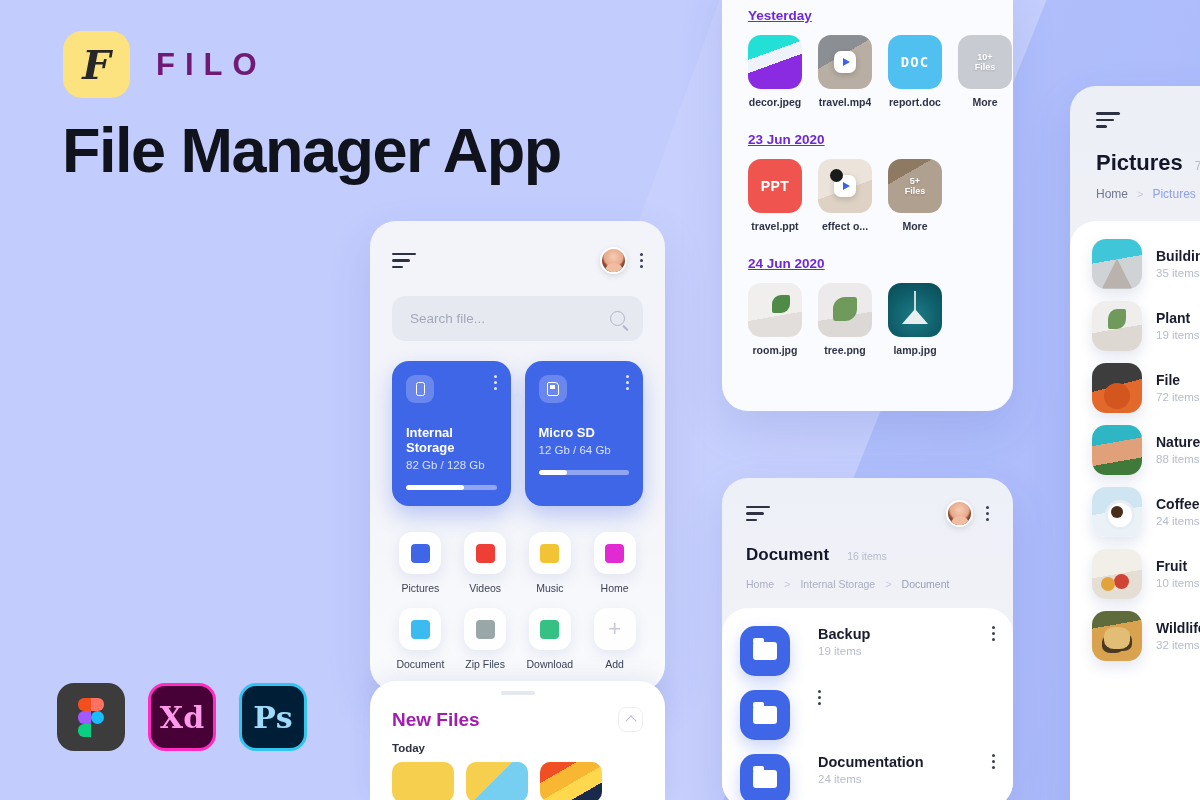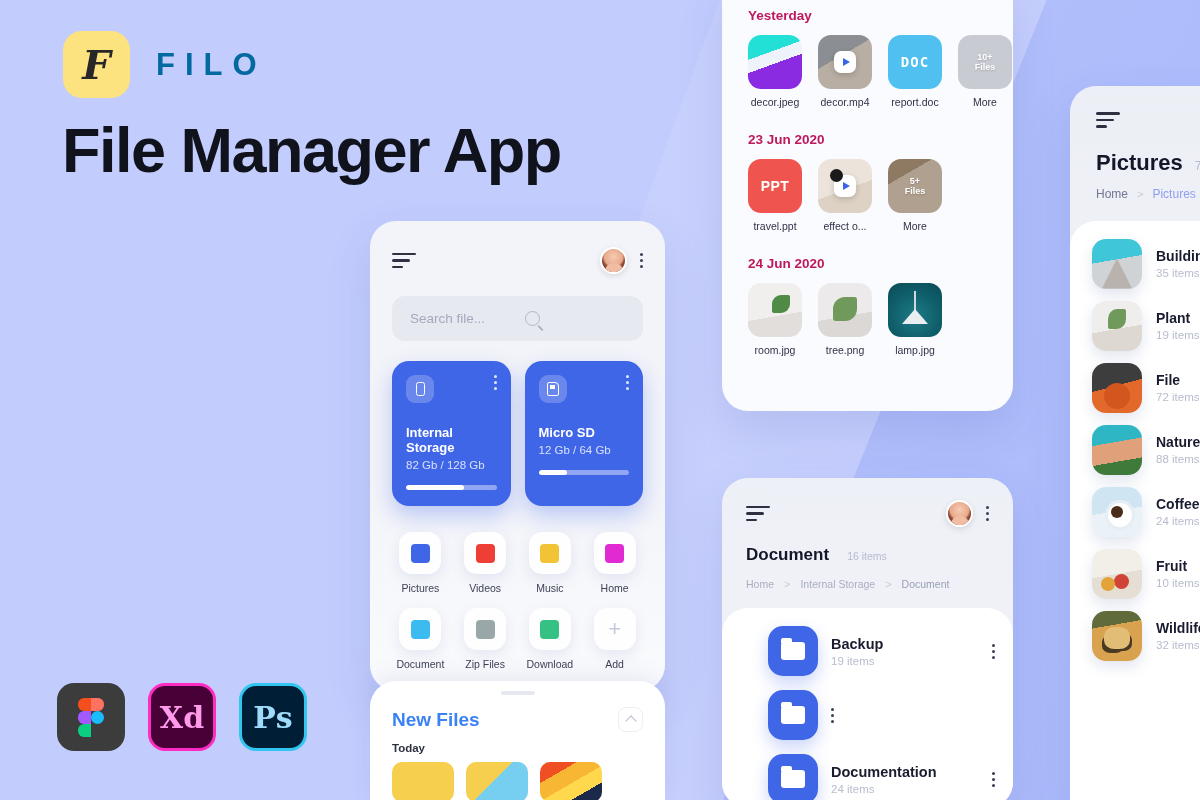--- a/index.html
+++ b/index.html
@@ -22,21 +22,21 @@
 
   
   .brand { position:absolute; left:63px; top:31px; display:flex; align-items:center; gap:26px; }
   .logo-sq {
     width:67px; height:67px; border-radius:19px; background:#fce37f;
     display:flex; align-items:center; justify-content:center;
     font-family:"DejaVu Serif", serif; font-style:italic; font-weight:700;
     font-size:40px; color:#272727; letter-spacing:0;
   }
   .brand-word {
-    font-size:31px; font-weight:700; letter-spacing:10px; color:#0369a1;
+    font-size:31px; font-weight:700; letter-spacing:10px; color:#701a75;
   }
   .headline {
     position:absolute; left:62px; top:115px; width:520px;
     font-size:63px; line-height:1.12; font-weight:700; color:#10131c;
     letter-spacing:-1.5px;
   }
 
   
   .tools { position:absolute; left:57px; top:683px; display:flex; gap:23px; }
   .tool { width:68px; height:68px; border-radius:17px; display:flex; align-items:center;
@@ -71,21 +71,21 @@
   .head-right { display:flex; align-items:center; gap:13px; }
   .avatar { width:27px; height:27px; border-radius:50%; overflow:hidden;
             background:radial-gradient(circle at 50% 34%, #f6ccb4 0%, #e8a98a 48%, #8c4a36 60%, #6b3426 100%);
             border:2px solid #fff; box-shadow:0 2px 6px rgba(0,0,0,.12); position:relative;}
   .avatar:after{ content:""; position:absolute; left:50%; top:62%; width:18px; height:16px;
             transform:translateX(-50%); border-radius:50% 50% 0 0; background:#f0bda2;}
   .kebab { display:flex; flex-direction:column; gap:3px; }
   .kebab i { width:3px; height:3px; border-radius:50%; background:#3a3f55; display:block; }
 
   .search { margin:22px 22px 0 22px; height:45px; border-radius:13px; background:#e7e9f1;
-            display:flex; align-items:center; padding:0 18px;gap:40px; }
+            display:flex; align-items:center; justify-content:space-between; padding:0 18px;gap:40px; }
   .search .ph { font-size:13.5px; color:#a4a8bb; }
   .mag { width:15px; height:15px; border:1.8px solid #b1b5c8; border-radius:50%; position:relative; }
   .mag:after { content:""; position:absolute; right:-5px; bottom:-4px; width:7px; height:1.8px;
                background:#b1b5c8; transform:rotate(45deg); border-radius:2px; }
 
   .stor-row { display:flex; gap:14px; margin:20px 22px 0 22px; }
   .stor { flex:1; background:#4066e8; border-radius:17px; padding:14px 14px 16px 14px;
           box-shadow:0 10px 22px rgba(64,102,232,.32); }
   .stor-top { display:flex; justify-content:space-between; align-items:flex-start; }
   .stor-ico { width:28px; height:28px; border-radius:9px; background:rgba(255,255,255,.22);
@@ -105,43 +105,43 @@
            box-shadow:0 5px 14px rgba(80,95,170,.12); display:flex; align-items:center; justify-content:center; }
   .gsq { width:19px; height:19px; border-radius:4px; }
   .glabel { font-size:10.5px; color:#3d4256; }
   .plus { font-size:22px; color:#c7cbd9; line-height:1; font-weight:300; }
 
   
   .sheet { position:absolute; left:370px; top:681px; width:295px; height:119px;
            background:#fff; border-radius:26px 26px 0 0; box-shadow:0 -6px 22px rgba(70,86,170,.10); }
   .grab { width:34px; height:4px; border-radius:3px; background:#e6e8f0; margin:10px auto 0 auto; }
   .sheet-head { display:flex; align-items:center; justify-content:space-between; padding:12px 22px 0 22px; }
-  .sheet-title { font-size:19px; font-weight:700; color:#3b82f6; }
+  .sheet-title { font-size:19px; font-weight:700; color:#a21caf; }
   .chev-btn { width:25px; height:25px; border-radius:8px; border:1px solid #eceef5;
               display:flex; align-items:center; justify-content:center; }
   .chev { width:8px; height:8px; border-left:1.8px solid #b9bdcd; border-top:1.8px solid #b9bdcd;
           transform:rotate(45deg); margin-top:3px; }
   .sheet-sub { padding:10px 22px 0 22px; font-size:11.5px; color:#2d3142; font-weight:600; }
   .thumbs { display:flex; gap:12px; padding:8px 22px 0 22px; }
   .thumb { width:62px; height:40px; border-radius:10px; }
   .t1 { background:#f6cf4e; }
   .t2 { background:linear-gradient(135deg,#f6cf4e 0 46%, #76cff0 46% 100%); }
   .t3 { background:linear-gradient(150deg,#f04e23 0 28%, #f7b733 28% 52%, #ffd84d 52% 74%, #1b2a4a 74% 100%); }
 
   
   .recent { left:722px; top:-26px; width:291px; height:437px; border-radius:26px; background:#fafbfe; }
   .rec-inner { padding:34px 26px 0 26px; }
-  .rec-date { font-size:13.5px; font-weight:700; color:#be185d; margin-bottom:12px; }
+  .rec-date { font-size:13.5px; font-weight:700; color:#6d28d9; margin-bottom:12px;text-decoration:underline; }
   .rec-date.sp { margin-top:24px; }
   .frow { display:flex; gap:16px; }
   .fitem { width:54px; display:flex; flex-direction:column; align-items:center; gap:7px; }
   .fthumb { width:54px; height:54px; border-radius:13px; position:relative; overflow:hidden;
             display:flex; align-items:center; justify-content:center; }
   .fname { font-size:10.5px; color:#2f3347; max-width:56px; white-space:nowrap; overflow:hidden;
-           text-overflow:ellipsis; text-align:right; }
+           text-overflow:ellipsis; text-align:right;font-weight:bold; }
   .play { width:22px; height:22px; border-radius:7px; background:#fff; display:flex; align-items:center;
           justify-content:center; box-shadow:0 2px 6px rgba(0,0,0,.18); }
   .play:after { content:""; width:0;height:0;border-left:7px solid #3b63e8;
                 border-top:4.5px solid transparent;border-bottom:4.5px solid transparent; margin-left:2px;}
   .doc-t { background:#4fc0f0; color:#fff; font-weight:700; font-size:14px; letter-spacing:1px;
            font-family:"DejaVu Sans Mono", monospace; }
   .ppt-t { background:#f0544f; color:#fff; font-weight:700; font-size:14px; letter-spacing:.5px; }
   .more-t { background:#c9cbd3; }
   .more-txt { position:absolute; inset:0; display:flex; flex-direction:column; align-items:center;
               justify-content:center; color:#fff; font-size:9px; font-weight:700; line-height:1.15;
@@ -169,21 +169,21 @@
               background:linear-gradient(180deg,#eef0f7 0%, #f1f2f8 52%, #ffffff 52%, #ffffff 100%); }
   .dp-head { padding:22px 24px 0 24px; display:flex; justify-content:space-between; align-items:center; }
   .dp-title-row { display:flex; align-items:baseline; gap:18px; padding:18px 24px 0 24px; }
   .dp-title { font-size:17px; font-weight:700; color:#14172a; }
   .dp-count { font-size:10.5px; color:#b6bbcc; }
   .crumbs { display:flex; align-items:center; gap:10px; padding:13px 24px 0 24px;
             font-size:10.5px; color:#a9aec1; }
   .crumb-sep { color:#c7cbdb; font-size:11px; }
   .crumb-last { color:#9aa0b6; }
   .dlist { margin-top:18px; background:#fff; border-radius:26px 26px 0 0; padding:18px 18px 0 18px; }
-  .drow { display:flex; align-items:center; gap:13px; margin-bottom:14px;margin-left:28px; }
+  .drow { display:flex; gap:28px; margin-bottom:14px; }
   .dfold { width:50px; height:50px; border-radius:15px; background:#4066e8;
            display:flex; align-items:center; justify-content:center;
            box-shadow:0 7px 16px rgba(64,102,232,.28); flex:0 0 auto; }
   .fold-g { width:24px; height:18px; background:#fff; border-radius:3px; position:relative; }
   .fold-g:before { content:""; position:absolute; top:-4px; left:0; width:11px; height:5px;
                    background:#fff; border-radius:2px 2px 0 0; }
   .dmeta { flex:1; }
   .dname { font-size:14.5px; font-weight:600; color:#191c2e; }
   .ditems { font-size:11.5px; color:#b7bccd; margin-top:3px; }
 
@@ -385,21 +385,21 @@
     <div class="rec-date">Yesterday</div>
     <div class="frow">
       <div class="fitem">
         <div class="fthumb decor-t"></div>
         <div class="fname">decor.jpeg</div>
       </div>
       <div class="fitem">
         <div class="fthumb vid1">
             <span class="play"></span>
           </div>
-        <div class="fname">decor.mp4</div>
+        <div class="fname">travel.mp4</div>
       </div>
       <div class="fitem">
         <div class="fthumb doc-t">DOC</div>
         <div class="fname">report.doc</div>
       </div>
       <div class="fitem">
         <div class="fthumb more-t">
           <div class="more-txt">
             <span>10+</span>
             <span>Files</span>

